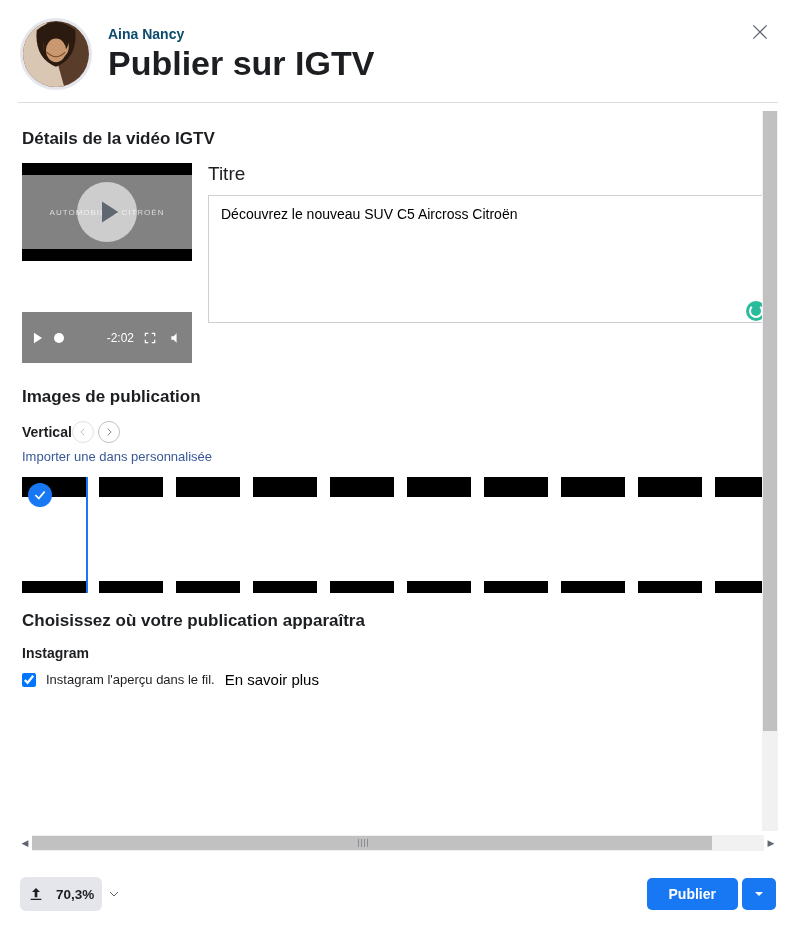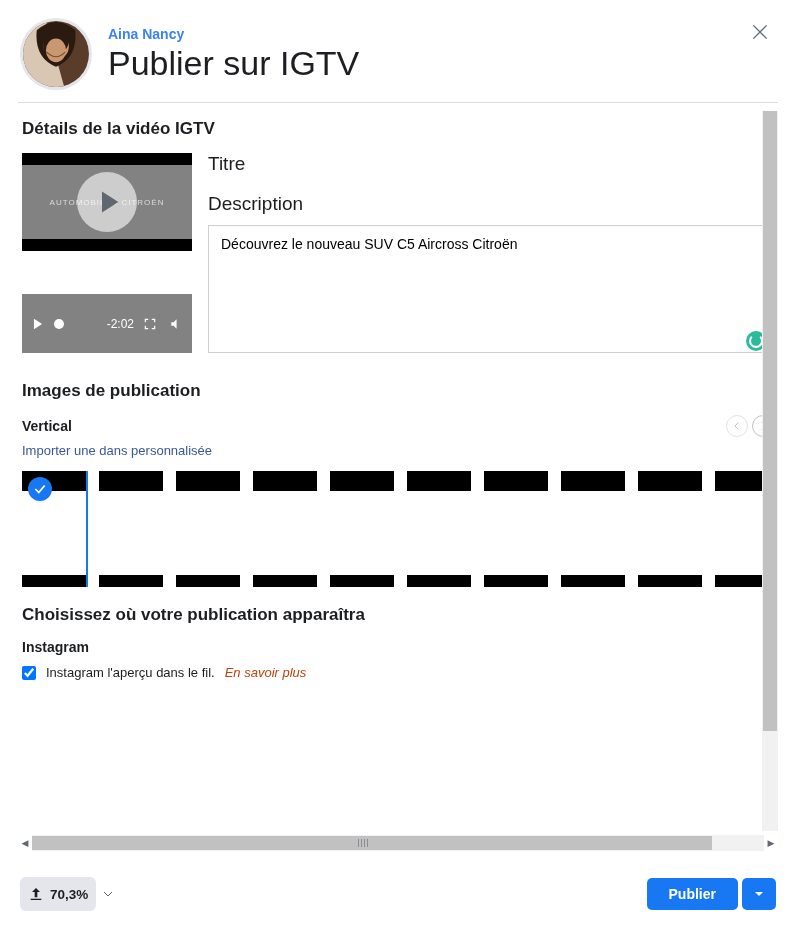--- a/index.html
+++ b/index.html
@@ -2,29 +2,29 @@
 <html><head>
 <meta charset="utf-8">
 <style>
   * { box-sizing: border-box; margin: 0; padding: 0; }
   body { font-family: Helvetica, Arial, sans-serif; width: 796px; height: 925px; background: #fff; color: #1c1e21; position: relative; overflow: hidden; }
   
   .header { display: flex; align-items: center; padding: 18px 20px 12px 20px; gap: 16px; }
   .avatar { width: 72px; height: 72px; border-radius: 50%; border: 3px solid #e4e6eb; overflow: hidden; flex-shrink: 0; position: relative; }
   .avatar-fill { position: absolute; inset: 0; }
   .header-text { flex: 1; }
-  .username { color: #3b82f6; font-size: 14px; font-weight: 600; }
-  .page-title { font-size: 34px; font-weight: 400; margin-top: 2px; }
+  .username { color: #0c4a6e; font-size: 14px; font-weight: 600; }
+  .page-title { font-size: 34px; font-weight: 700; margin-top: 2px; }
   .close-btn { position: absolute; top: 18px; right: 22px; width: 28px; height: 28px; display: flex; align-items: center; justify-content: center; cursor: pointer; color: #606770; }
   .close-btn svg { width: 20px; height: 20px; }
   
   .divider { border: none; border-top: 1px solid #dadde1; margin: 0 18px; }
   
   .scroll-area { position: relative; height: 744px; margin: 8px 18px 0 18px; overflow: hidden; }
-  .scroll-content { padding: 8px 4px 10px 4px; height: 720px; overflow: hidden; }
+  .scroll-content { padding: 8px 4px 10px 4px; height: 720px; overflow: hidden; margin-top: 10px; }
   .vscroll { position: absolute; right: 0; top: 0; width: 16px; height: 720px; background: #f1f1f1; }
   .vscroll-thumb { position: absolute; left: 1px; top: 0; width: 14px; height: 620px; background: #c1c1c1; }
   .hscroll-wrap { position: absolute; bottom: 4px; left: 0; right: 0; height: 16px; display: flex; align-items: center; }
   .hscroll-btn { width: 14px; height: 16px; display:flex; align-items:center; justify-content:center; color:#606770; font-size:9px; }
   .hscroll-track { flex: 1; height: 16px; background: #f1f1f1; position: relative; }
   .hscroll-thumb { position: absolute; left: 0; top: 1px; width: 680px; height: 14px; background: #c1c1c1; }
   .hscroll-grip { position:absolute; left:48%; top:3px; width:20px; height:8px; display:flex; gap:2px;}
   .hscroll-grip i { width:1px; height:8px; background:#8a8d91;}
   
   .section-title { font-size: 17px; font-weight: 700; margin-bottom: 14px; }
@@ -32,38 +32,38 @@
   .details { display: flex; gap: 16px; margin-bottom: 24px; }
   .video-col { width: 170px; flex-shrink: 0; }
   .video-area { width: 170px; height: 200px; position: relative; }
   .video-pane { position:absolute; top:0; left:0; right:0; height:98px; background:#828282; display:flex; align-items:center; justify-content:center; }
   .video-bar-top { position:absolute; left:0; right:0; top:0; height:12px; background:#000; }
   .video-bar-bot { position:absolute; left:0; right:0; bottom:0; height:12px; background:#000; }
   .video-brand { color:#ddd; font-size:8px; letter-spacing:1px; white-space:nowrap; }
   .play-overlay { position:absolute; top:50%; left:50%; transform:translate(-50%,-50%); width:60px; height:60px; background:rgba(255,255,255,0.6); border-radius:50%; display:flex; align-items:center; justify-content:center; }
   .play-overlay svg { width:28px; height:28px; fill:#606770; margin-left:4px;}
   .controls-gap { position:absolute; left:0; right:0; top:98px; height:56px; background:#fff; }
-  .controls-bar { position:absolute; left:0; right:0; bottom:0; height:59px; background:#828282; display:flex; align-items:center; padding:0 6px; gap:6px; }
+  .controls-bar { position:absolute; left:0; right:0; bottom:0; height:51px; background:#828282; display:flex; align-items:center; padding:0 6px; gap:6px; }
   .ci { width:20px; height:20px; display:flex; align-items:center; justify-content:center; color:#fff; }
   .ci svg { width:14px; height:14px; fill:#fff; }
   .progress-knob { width:10px; height:10px; background:#fff; border-radius:50%; }
   .time-text { color:#fff; font-size:12px; margin-left:auto;}
-  .link { color:#c2410c; font-size:13px; cursor:pointer;font-style:italic; }
+  .link { color:#000000; font-size:15px; cursor:pointer; }
   .link-small { color:#385898; font-size:13px; cursor:pointer; }
   
   .fields-col { flex:1; margin-top:-6px;}
   .field-label { font-size:19px; margin-bottom:10px; margin-top:6px;}
   .input-wrap { position:relative; }
   .title-input { width:100%; height:64px; border:1px solid #ccd0d5; padding:10px 12px; font-size:14px; font-family:inherit; resize:both; }
   .desc-input { width:100%; height:128px; border:1px solid #ccd0d5; padding:10px 12px; font-size:14px; font-family:inherit; resize:both; }
   .emoji-badge { position:absolute; right:8px; bottom:6px; width:20px; height:20px; background:#2abb9b; border-radius:50%; display:flex; align-items:center; justify-content:center; }
   .emoji-badge::after { content:""; width:10px; height:10px; border:2px solid #fff; border-top-color:transparent; border-radius:50%; }
   .criteria-link { margin-top:16px; }
   
-  .cover-header { display:flex; align-items:center; justify-content:space-between; margin-bottom:4px;}
+  .cover-header { display:flex; align-items:center; justify-content:flex-start; margin-bottom:4px;}
   .cover-sub { font-size:14px; font-weight:600; }
   .nav-arrows { display:flex; gap:4px; }
   .nav-btn { width:22px; height:22px; border:1px solid #bec3c9; border-radius:50%; display:flex; align-items:center; justify-content:center; cursor:pointer; color:#606770;}
   .nav-btn.disabled { opacity:.5; }
   .nav-btn svg { width:10px; height:10px; }
   
   .import-link { margin-top:2px; margin-bottom:12px;}
   
   .thumbs { display:flex; gap:13px; overflow:hidden;}
   .thumb { width:64px; height:116px; background:#fff; flex-shrink:0; position:relative; cursor:pointer;}
@@ -72,21 +72,21 @@
   .thumb.selected { outline:2px solid #1877f2; outline-offset:0;}
   .check-badge { position:absolute; top:6px; left:6px; width:24px; height:24px; background:#1877f2; border-radius:50%; display:flex; align-items:center; justify-content:center; z-index:2;}
   .check-badge svg { width:14px; height:14px; stroke:#fff; stroke-width:3; fill:none;}
   
   .appear-section { margin-top:18px;}
   .sub-strong { font-size:14px; font-weight:700; margin-bottom:10px;}
   .check-row { display:flex; align-items:center; gap:10px; font-size:13px;}
   .check-row input { width:14px; height:14px;}
   
   .footer { position:absolute; bottom:0; left:0; right:0; padding:12px 20px 14px 20px; display:flex; align-items:center;}
-  .upload-pill { display:flex; align-items:center; gap:6px; background:#e4e6eb; border-radius:6px; padding:12px 8px; height:34px;}
+  .upload-pill { display:flex; align-items:center; gap:12px; background:#e4e6eb; border-radius:6px; padding:12px 8px; height:34px;}
   .upload-pill svg { width:16px; height:16px; }
   .upload-pct { font-size:13.5px; font-weight:600;}
   .dd-btn { width:24px; height:34px; display:flex; align-items:center; justify-content:center; cursor:pointer; color:#606770;}
   .dd-btn svg { width:12px; height:12px;}
   .footer-right { margin-left:auto; display:flex; gap:4px;}
   .primary-btn { background:#1877f2; color:#fff; border:none; padding:8px 22px; font-size:14px; font-weight:700; border-radius:5px; cursor:pointer;}
   .split-btn { background:#1877f2; color:#fff; border:none; width:34px; border-radius:5px; cursor:pointer; display:flex; align-items:center; justify-content:center;}
   .split-btn svg { width:12px; height:12px; fill:#fff;}
 </style>
 </head>
@@ -155,21 +155,20 @@
               <svg viewBox="0 0 24 24">
                   <path d="M4 9v6h4l5 5V4L8 9H4z"></path>
                 </svg>
             </div>
           </div>
         </div>
       </div>
 
       <div class="fields-col">
         <div class="field-label">Titre</div>
-        <div class="field-label" style="margin-top:18px;">Description</div>
         <div class="input-wrap">
           <textarea class="desc-input" style="">Découvrez le nouveau SUV C5 Aircross Citroën</textarea>
           <div class="emoji-badge"></div>
         </div>
       </div>
     </div>
 
     <div class="section-title">Images de publication</div>
     <div class="cover-header">
       <div class="cover-sub">Vertical</div>

